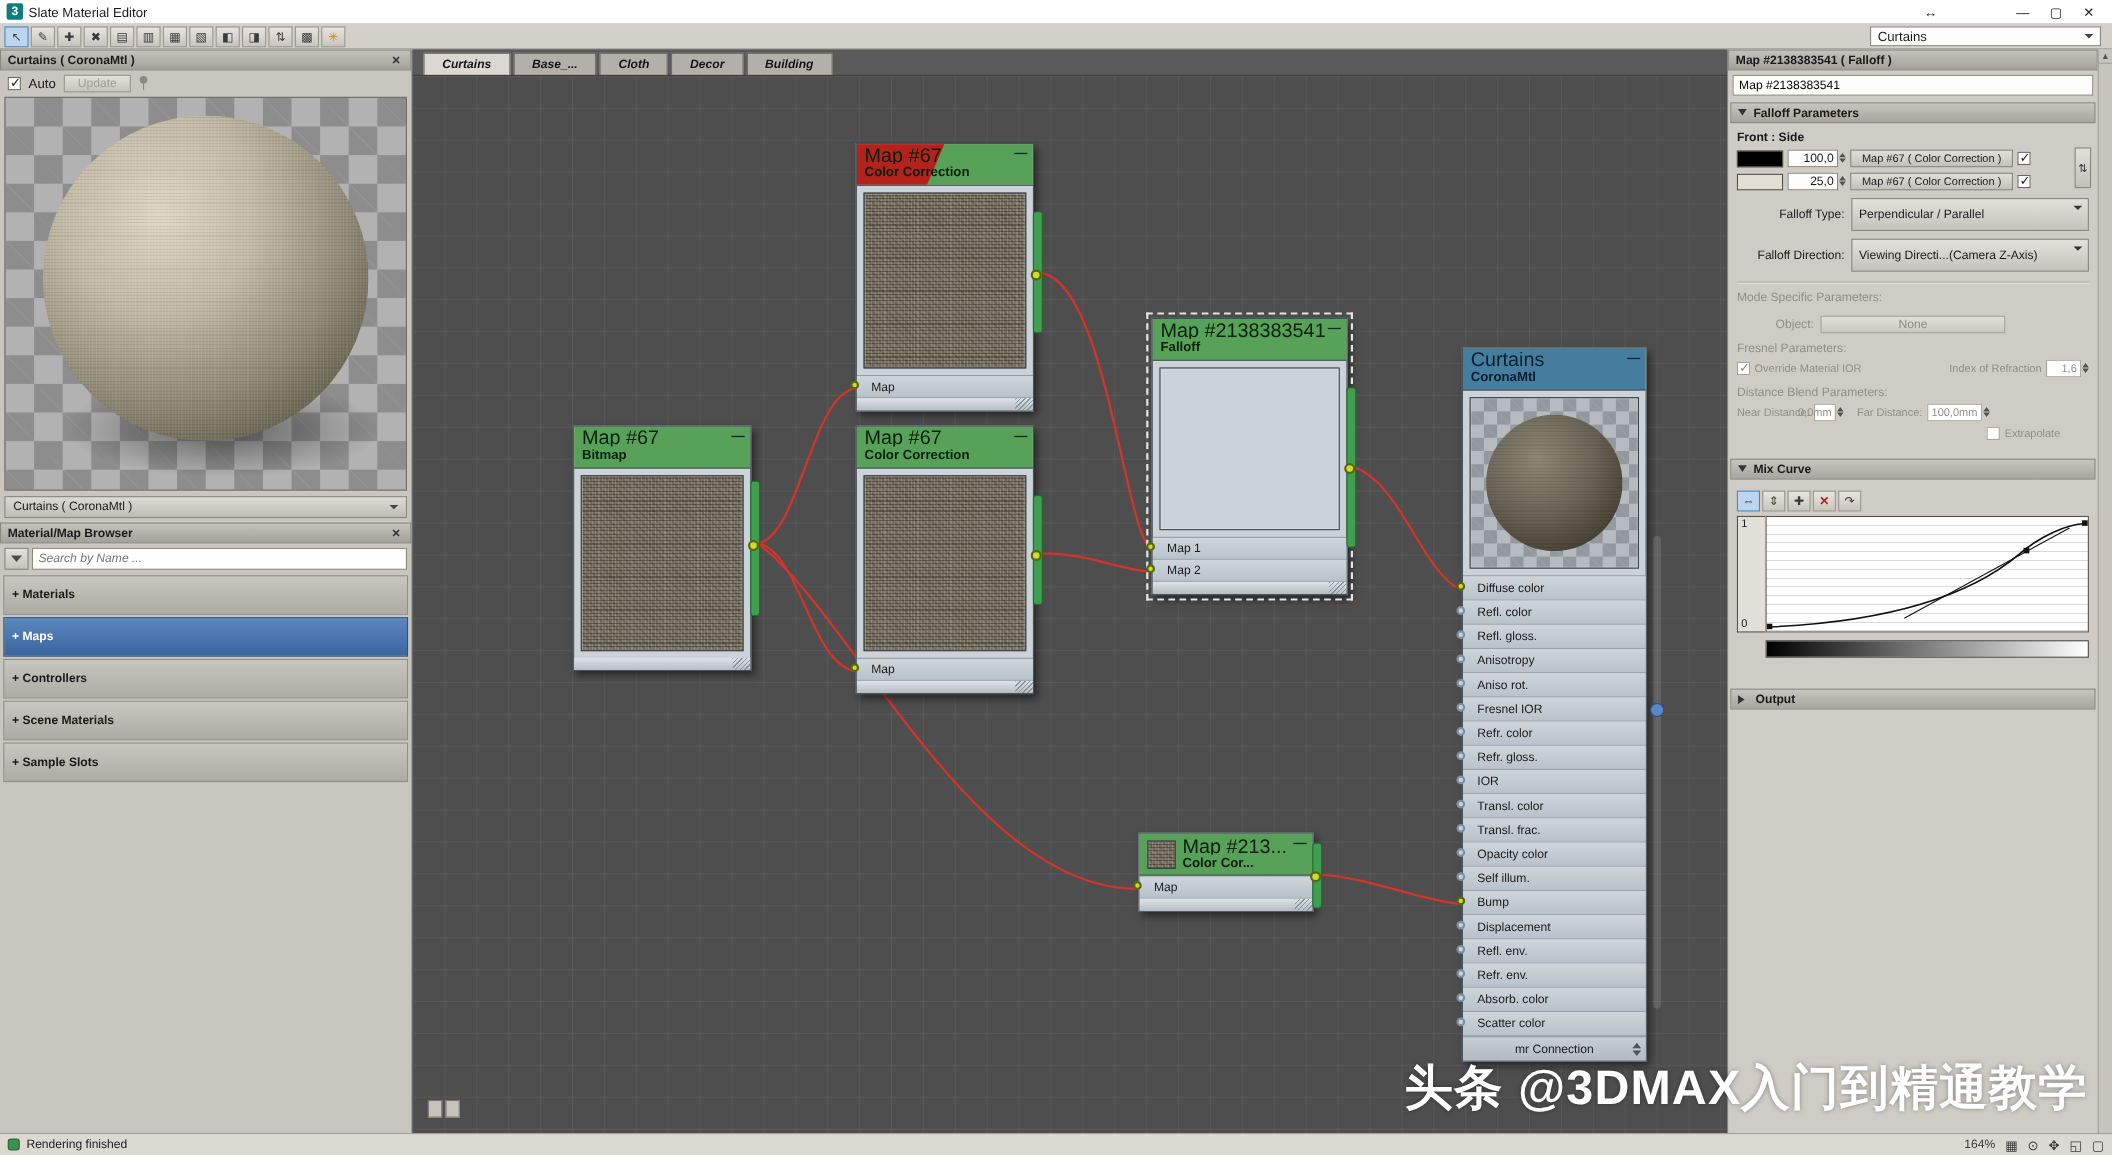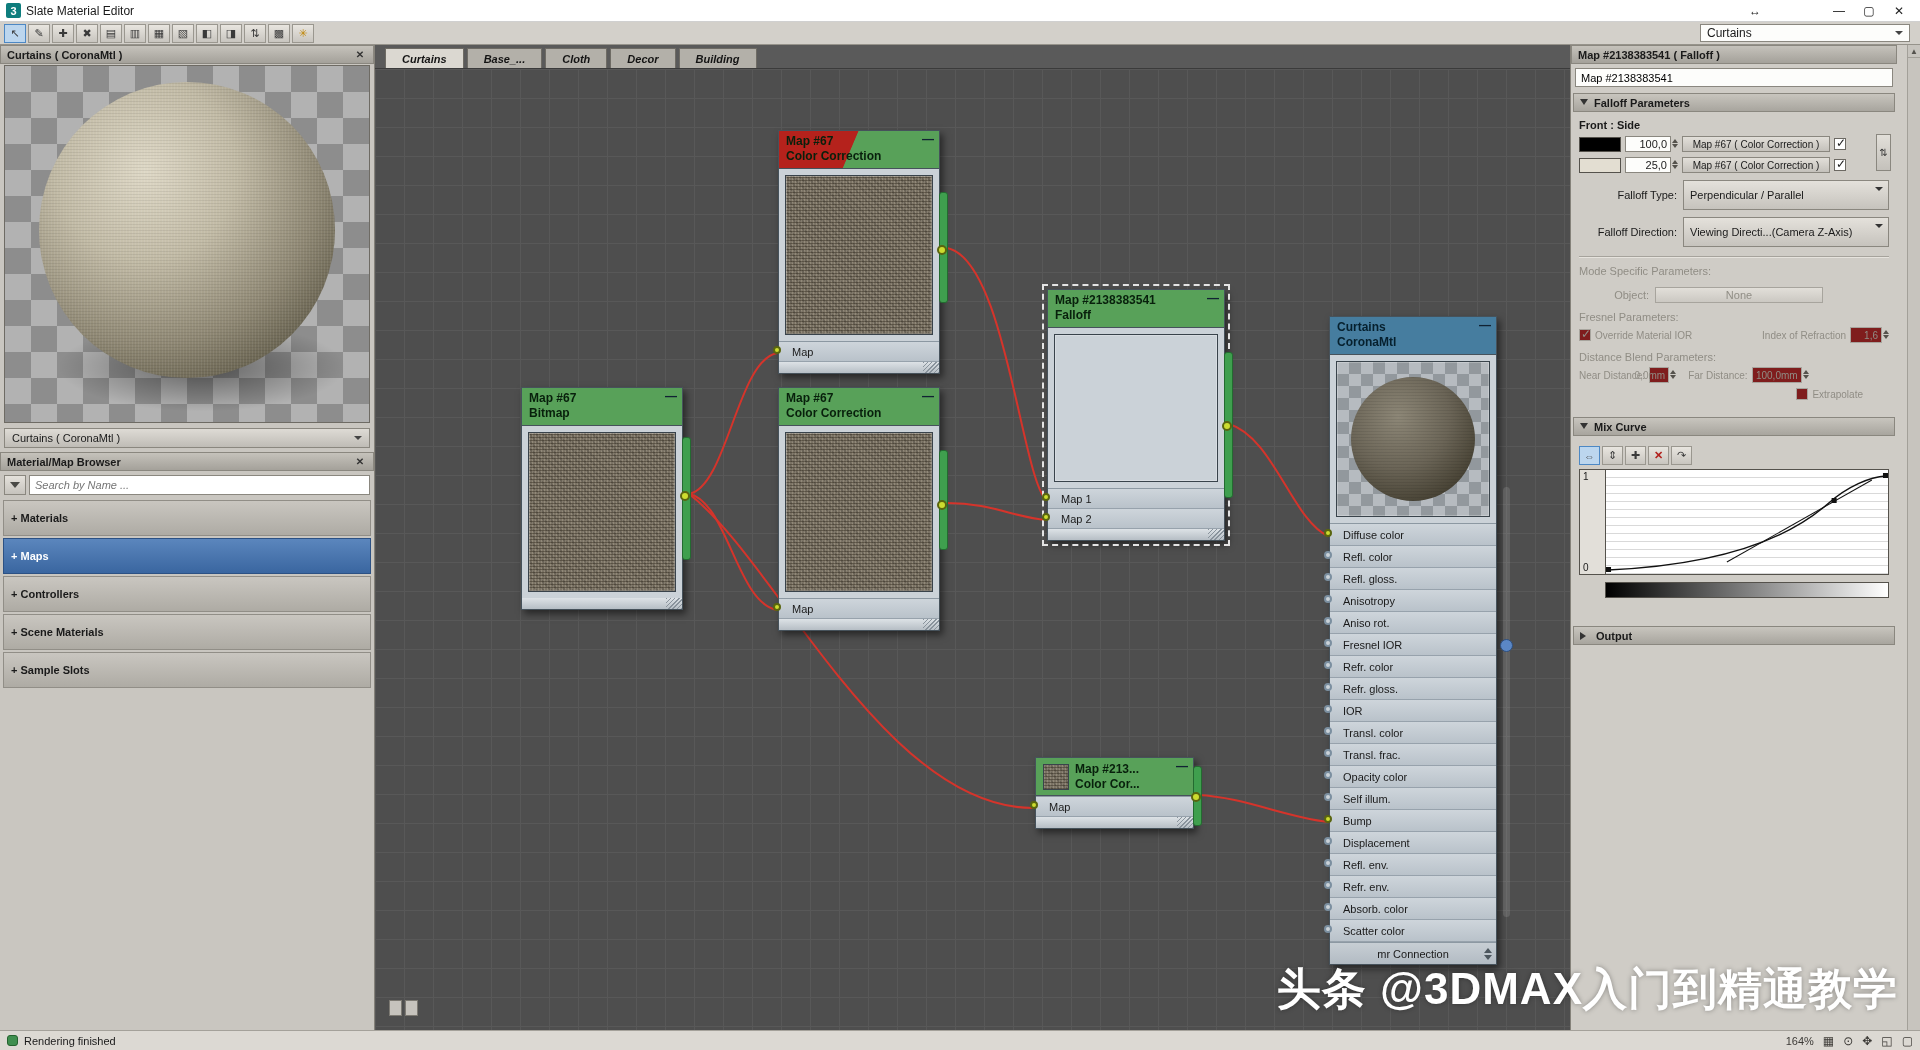--- a/index.html
+++ b/index.html
@@ -71,21 +71,21 @@
   .canvas-inner { position:absolute; top:24px; left:0; right:0; bottom:0;
     background-color:#4e4e4e;
     background-image:linear-gradient(#585858 1px, transparent 1px),linear-gradient(90deg,#585858 1px, transparent 1px);
     background-size:29px 29px; }
   .wires { position:absolute; inset:0; z-index:1; }
 
   
   .node { position:absolute; background:#cbd2d8; border:1px solid #46525b; box-shadow:3px 4px 7px rgba(0,0,0,.5); z-index:2; }
   .node.selected { outline:2px dashed #e4e4e4; outline-offset:3px; }
   .node-head { padding:3px 18px 3px 7px; border-bottom:1px solid #46525b; position:relative; min-height:38px; }
-  .node-head .t1 { font-weight:bold; font-size:12px; line-height:15px; color:#08200c; white-space:nowrap; overflow:hidden; }
+  .node-head .t1 { font-weight:normal; font-size:18px; line-height:15px; color:#08200c; white-space:nowrap; overflow:hidden; }
   .node-head .t2 { font-weight:bold; font-size:12px; line-height:15px; color:#08200c; white-space:nowrap; overflow:hidden; }
   .head-green { background:#58a159; }
   .head-red-green { background:linear-gradient(113deg,#b5221c 0%,#b5221c 45%,#58a159 45.5%); }
   .head-blue { background:#467d9f; }
   .head-blue .t1,.head-blue .t2 { color:#06202e; }
   .mindash { position:absolute; right:5px; top:1px; font-weight:bold; color:#123; font-size:12px; }
   .mindash::after { content:"—"; }
   .node-img { margin:6px; height:160px; border:1px solid #39434b; box-shadow:inset 0 0 0 1px rgba(255,255,255,.25); }
   .tex { background-color:#7b7365;
     background-image:
@@ -118,21 +118,21 @@
   .tri-dn { width:0; height:0; border:4px solid transparent; border-top:5px solid #4c565e; }
   .nscroll { position:absolute; right:-14px; top:170px; width:7px; height:430px; background:rgba(255,255,255,.12); border-radius:4px; }
   .nhandle { position:absolute; right:-17px; top:322px; width:13px; height:13px; border-radius:50%; background:#5b87c5; border:1px solid #2d4f80; }
   .corner-icons { position:absolute; left:14px; bottom:14px; display:flex; gap:3px; }
   .page-ico { width:13px; height:16px; background:#c6c3bd; border:1px solid #7d7a73; }
 
   .watermark { position:absolute; top:960px; right:22px; z-index:40; color:#ffffff; font-weight:bold; font-size:44px; letter-spacing:1px; text-shadow:0 0 5px rgba(0,0,0,.35); white-space:nowrap; }
 
   
   .right { width:350px; background:#cfccc6; border-left:1px solid #85827a; position:relative; font-size:11px; display:flex; flex-direction:column; }
-  .right-inner { padding-right:23px; display:flex; flex-direction:column; flex:1; }
+  .right-inner { padding-right:13px; display:flex; flex-direction:column; flex:1; }
   .right-scroll { position:absolute; right:0; top:0; bottom:0; width:13px; background:#c7c4be; border-left:1px solid #a3a099; }
   .rs-arrow { height:13px; display:flex; align-items:center; justify-content:center; font-size:8px; color:#55534e; border-bottom:1px solid #a3a099; }
   .name-input { margin:4px 4px 2px; height:19px; background:#fdfdfb; border:1px solid #8a877f; width:auto; padding:0 5px; font-family:"Liberation Sans",sans-serif; font-size:11px; }
   .rollout-head { height:19px; margin:4px 2px 0; background:linear-gradient(#c8c5be,#a8a59e); border:1px solid #8a877f; display:flex; align-items:center; gap:6px; padding:0 6px; font-weight:bold; }
   .tri-right { width:0; height:0; border:4px solid transparent; border-left:6px solid #333; }
   .tri-down { width:0; height:0; border:4px solid transparent; border-top:6px solid #333; margin-top:3px; }
   .ro-body { padding:6px 8px 8px; position:relative; }
   .fs-label { font-weight:bold; margin:1px 0 5px; }
   .frow { display:flex; align-items:center; gap:4px; margin-bottom:5px; }
   .swatch { width:42px; height:15px; border:1px solid #55524c; }
@@ -142,21 +142,21 @@
   .sp-up { width:0; height:0; border:3px solid transparent; border-bottom:4px solid #55524c; }
   .sp-dn { width:0; height:0; border:3px solid transparent; border-top:4px solid #55524c; }
   .mapbtn { width:148px; height:16px; border:1px solid #8a877f; background:linear-gradient(#e2dfd9,#c4c1bb); display:flex; align-items:center; justify-content:center; font-size:10px; white-space:nowrap; overflow:hidden; }
   .swapbtn { position:absolute; right:6px; top:22px; width:15px; height:37px; border:1px solid #8a877f; background:linear-gradient(#e2dfd9,#c4c1bb); display:flex; align-items:center; justify-content:center; font-size:10px; color:#333; }
   .lblrow { display:flex; align-items:center; margin-top:7px; }
   .rlabel { width:104px; text-align:right; padding-right:6px; }
   .combo { flex:1; height:30px; border:1px solid #8a877f; background:linear-gradient(#e4e1db,#c6c3bd); display:flex; align-items:center; padding:0 20px 0 6px; position:relative; white-space:nowrap; overflow:hidden; }
   .combo::after { content:""; position:absolute; right:5px; top:6px; width:0; height:0; border:4px solid transparent; border-top-color:#333; }
   .sep { height:2px; border-top:1px solid #a6a39c; border-bottom:1px solid #e6e3dd; margin:9px 0 7px; }
   .dis { color:#908d85; }
-  .dis .spinfield,.dis .cb { border-color:#a7a49d; background:#7f1d1d; color:#908d85; }
+  .dis .spinfield,.dis .cb { border-color:#a7a49d; background:#ffffff; color:#908d85; }
   .dis .cb.checked::after { color:#908d85; }
   .nonebtn { width:168px; height:16px; border:1px solid #a7a49d; background:linear-gradient(#e2dfd9,#cbc8c2); color:#908d85; display:flex; align-items:center; justify-content:center; }
   .sub { margin-top:8px; margin-bottom:4px; }
   .mini { font-size:10px; }
 
   .mc-toolbar { display:flex; gap:2px; margin:4px 0 4px; }
   .mcbtn { width:21px; height:19px; border:1px solid #9a978f; background:linear-gradient(#e8e5df,#c8c5bf); display:flex; align-items:center; justify-content:center; font-size:11px; color:#3a3a3a; }
   .mcbtn.active { background:#bcd6ee; border-color:#4d88c4; }
   .mcbtn.danger { color:#b2221d; font-weight:bold; }
   .curve-wrap { display:flex; }
@@ -209,20 +209,26 @@
     </div>
   </div>
 
   <div class="main">
 
     <div class="left">
       <div class="panel-header">
         <span>Curtains  ( CoronaMtl )</span>
         <span class="close-x">✕</span>
       </div>
+      <div class="auto-row">
+        <span class="cb checked"></span>
+        <span>Auto</span>
+        <span class="btn disabled">Update</span>
+        <span class="pin-ico"></span>
+      </div>
       <div class="preview">
         <div class="sphere-shadow"></div>
         <div class="sphere"></div>
       </div>
       <div class="mat-dropdown">
         <span>Curtains  ( CoronaMtl )</span>
         <span class="arr"></span>
       </div>
 
       <div class="panel-header">

